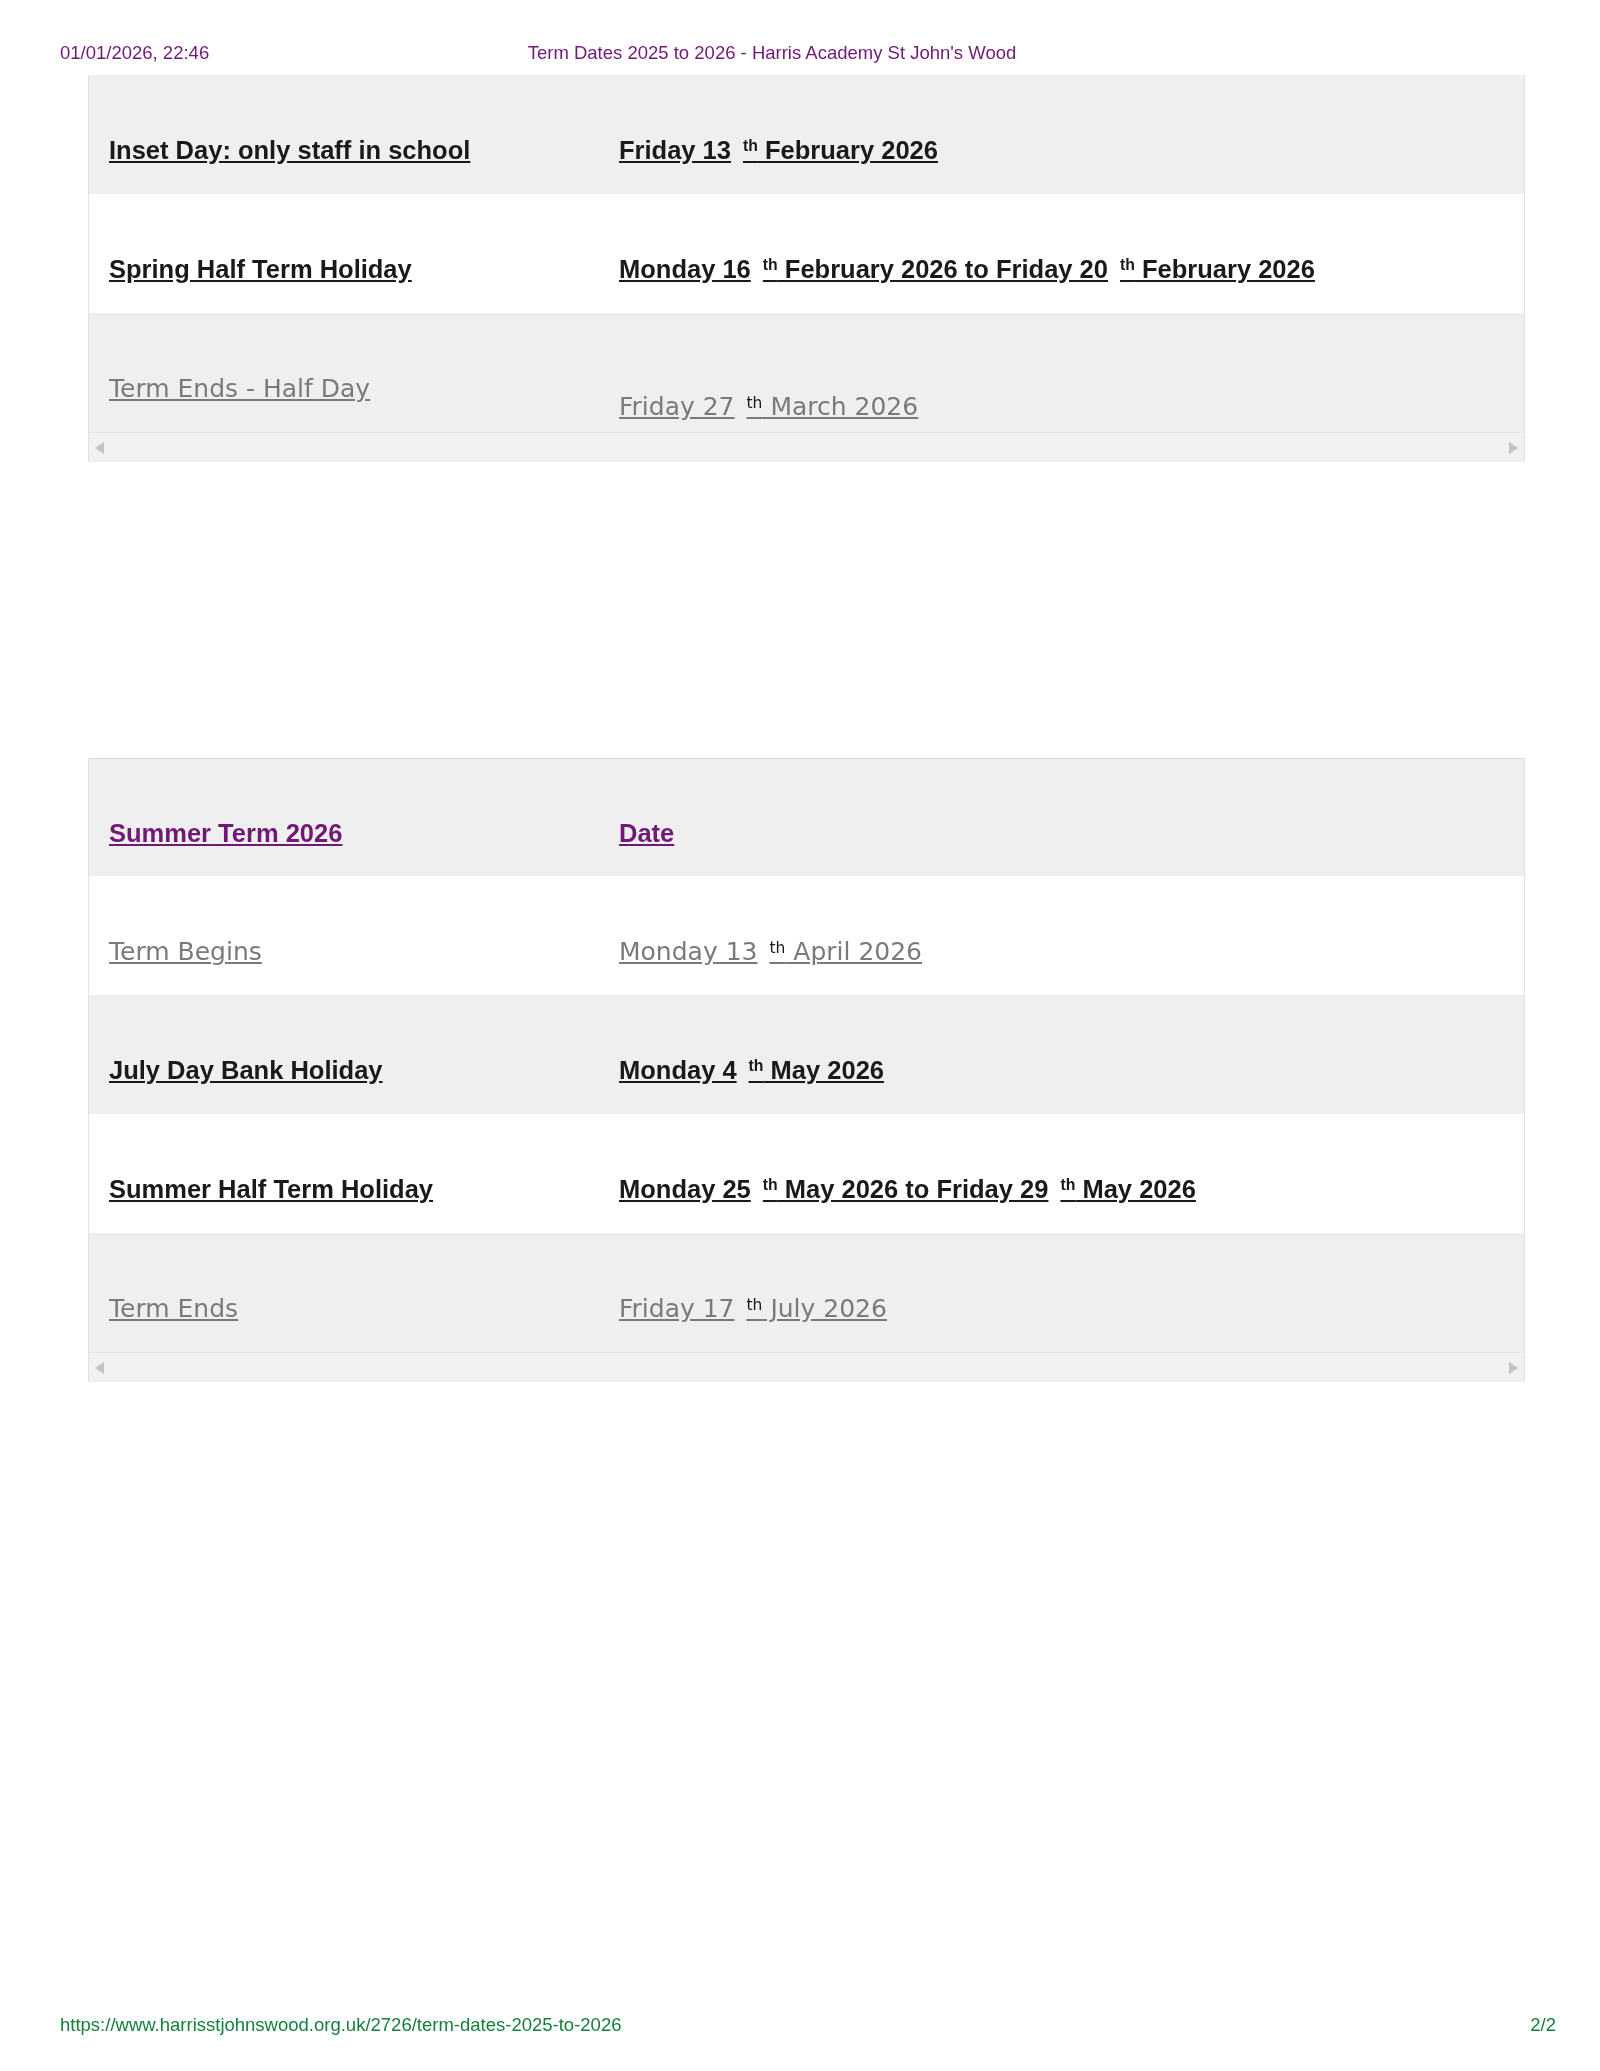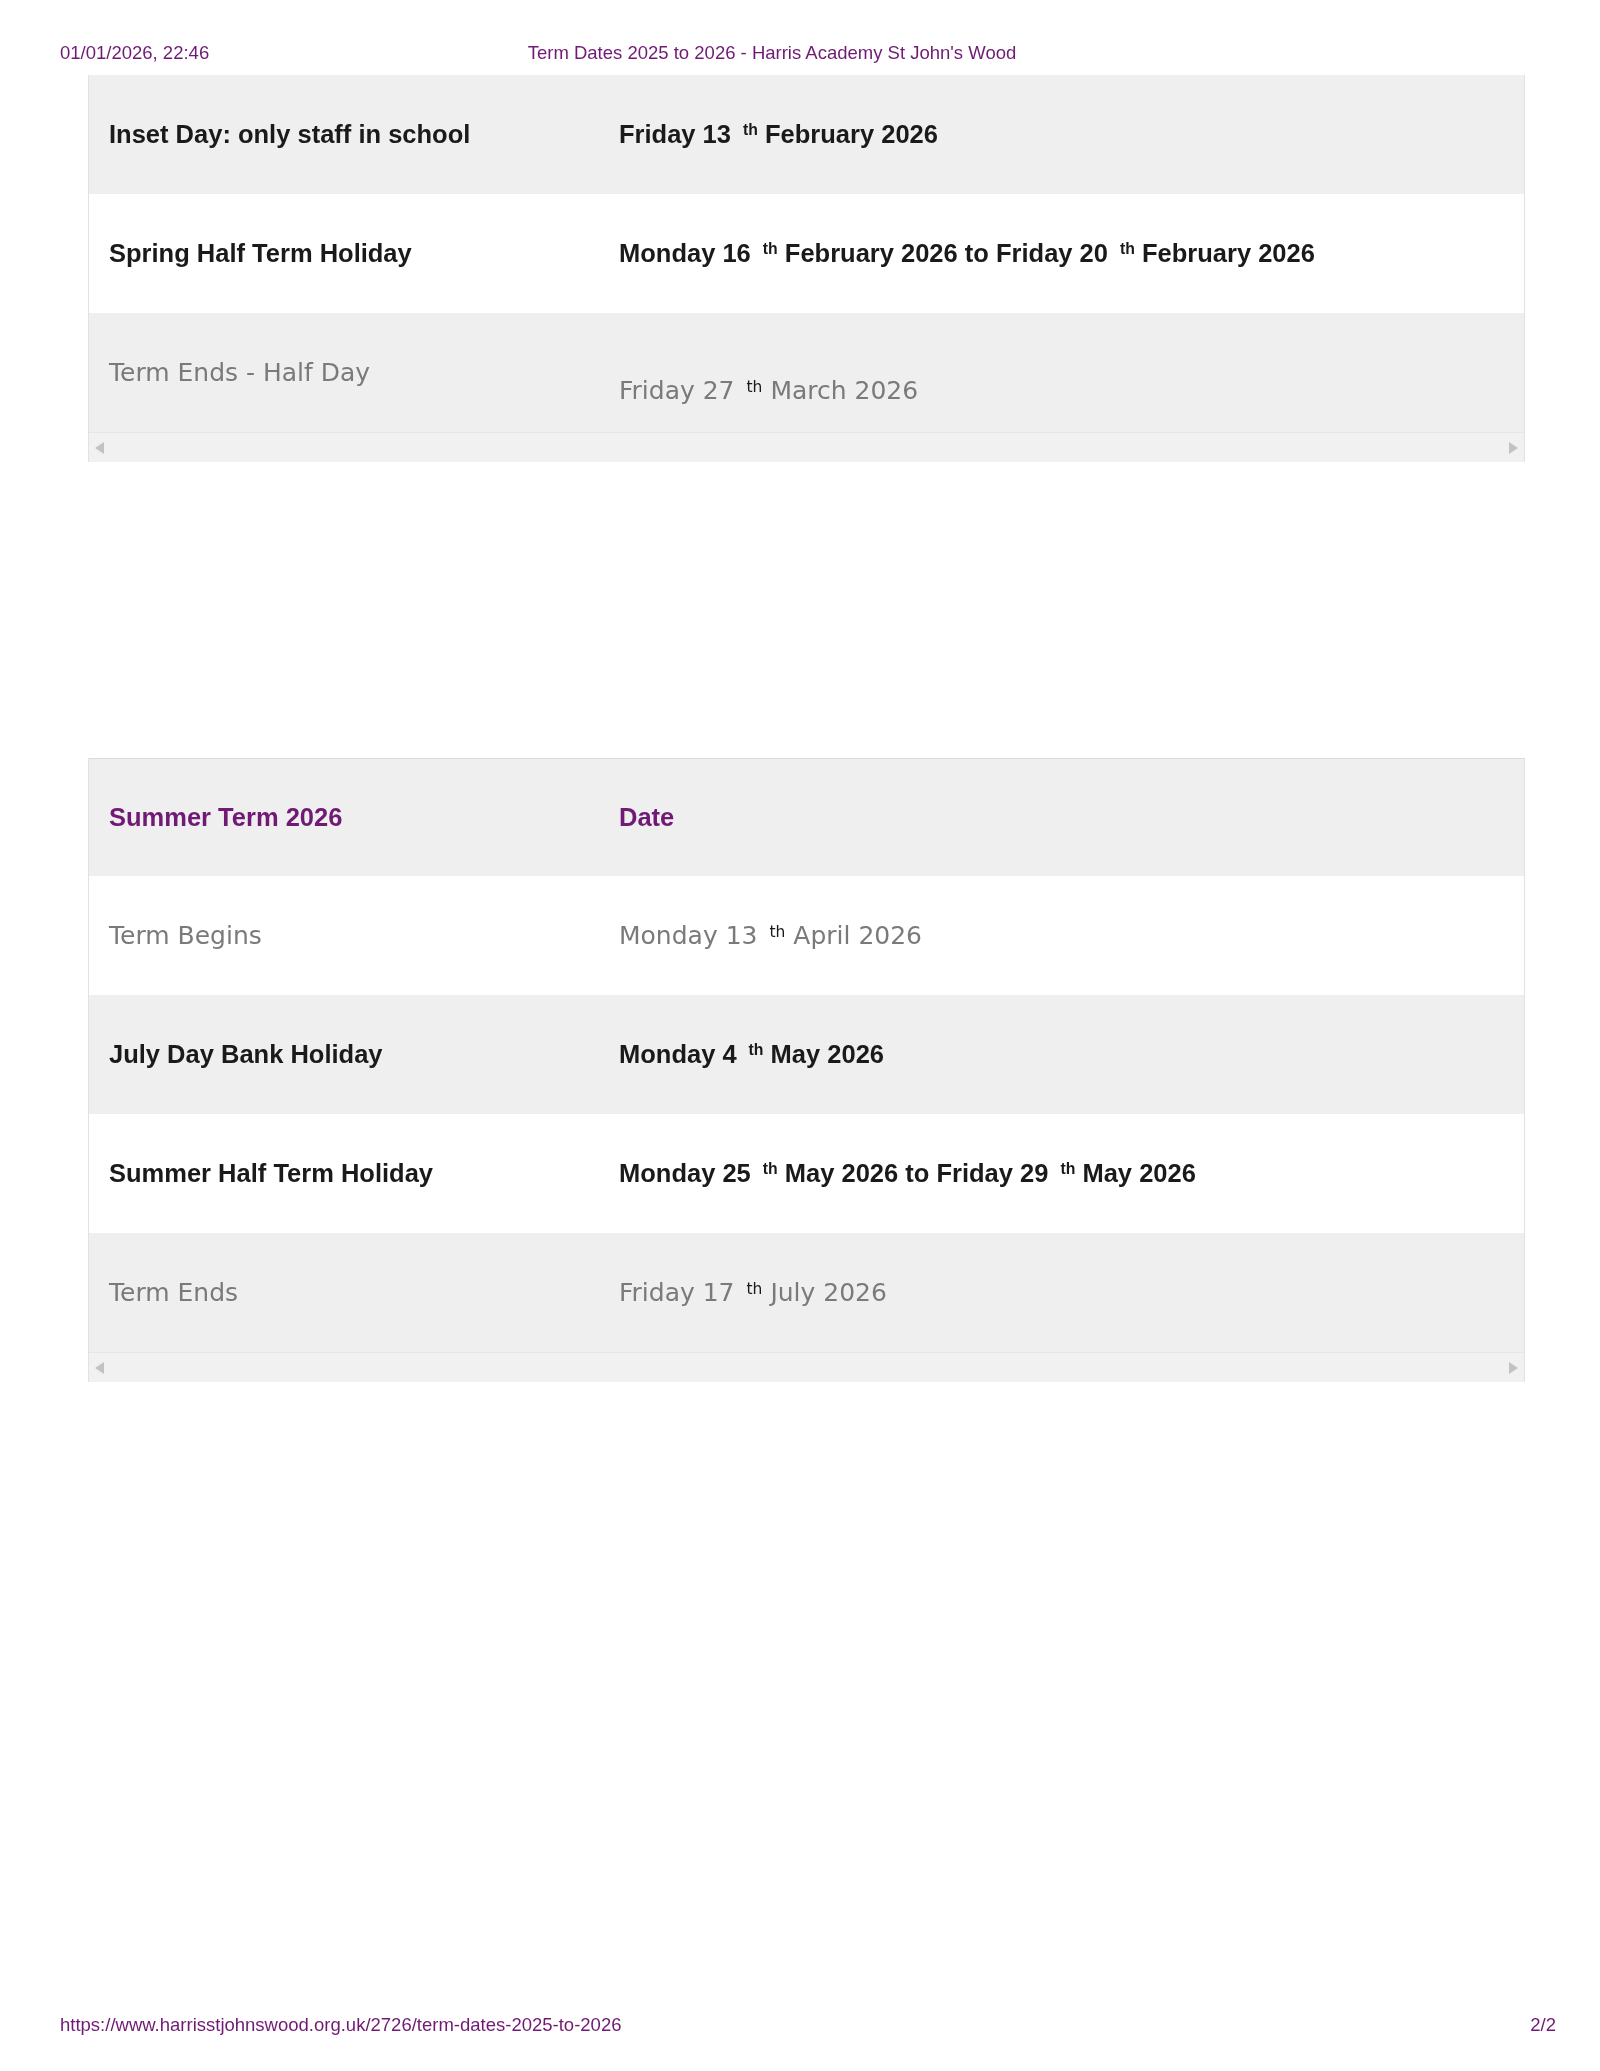--- a/index.html
+++ b/index.html
@@ -43,21 +43,21 @@
     white-space: nowrap;
   }
 
   .print-footer {
     position: absolute;
     top: 2012px;
     left: 0;
     width: 1600px;
     height: 26px;
     font-size: 18.5px;
-    color: #701a75;
+    color: #15803d;
     line-height: 26px;
   }
   .print-footer .pf-left {
     position: absolute;
     left: 60px;
     top: 0;
     white-space: nowrap;
   }
   .print-footer .pf-right {
     position: absolute;
@@ -82,22 +82,23 @@
   .trow {
     position: relative;
     width: 100%;
     height: 119px;
     background: #ffffff;
   }
   .trow.shade { background: #efefef; }
 
   .trow .cell {
     position: absolute;
-    top: 0;
-    white-space: nowrap;
+    top: 16px;
+    white-space: nowrap;
+    text-decoration: underline;
   }
   .trow .cell.c1 { left: 20px; }
   .trow .cell.c2 { left: 530px; }
 
   
   .trow.bold .cell {
     font-family: "Liberation Sans", sans-serif;
     font-weight: 700;
     font-size: 25.5px;
     color: #1a1a1a;

